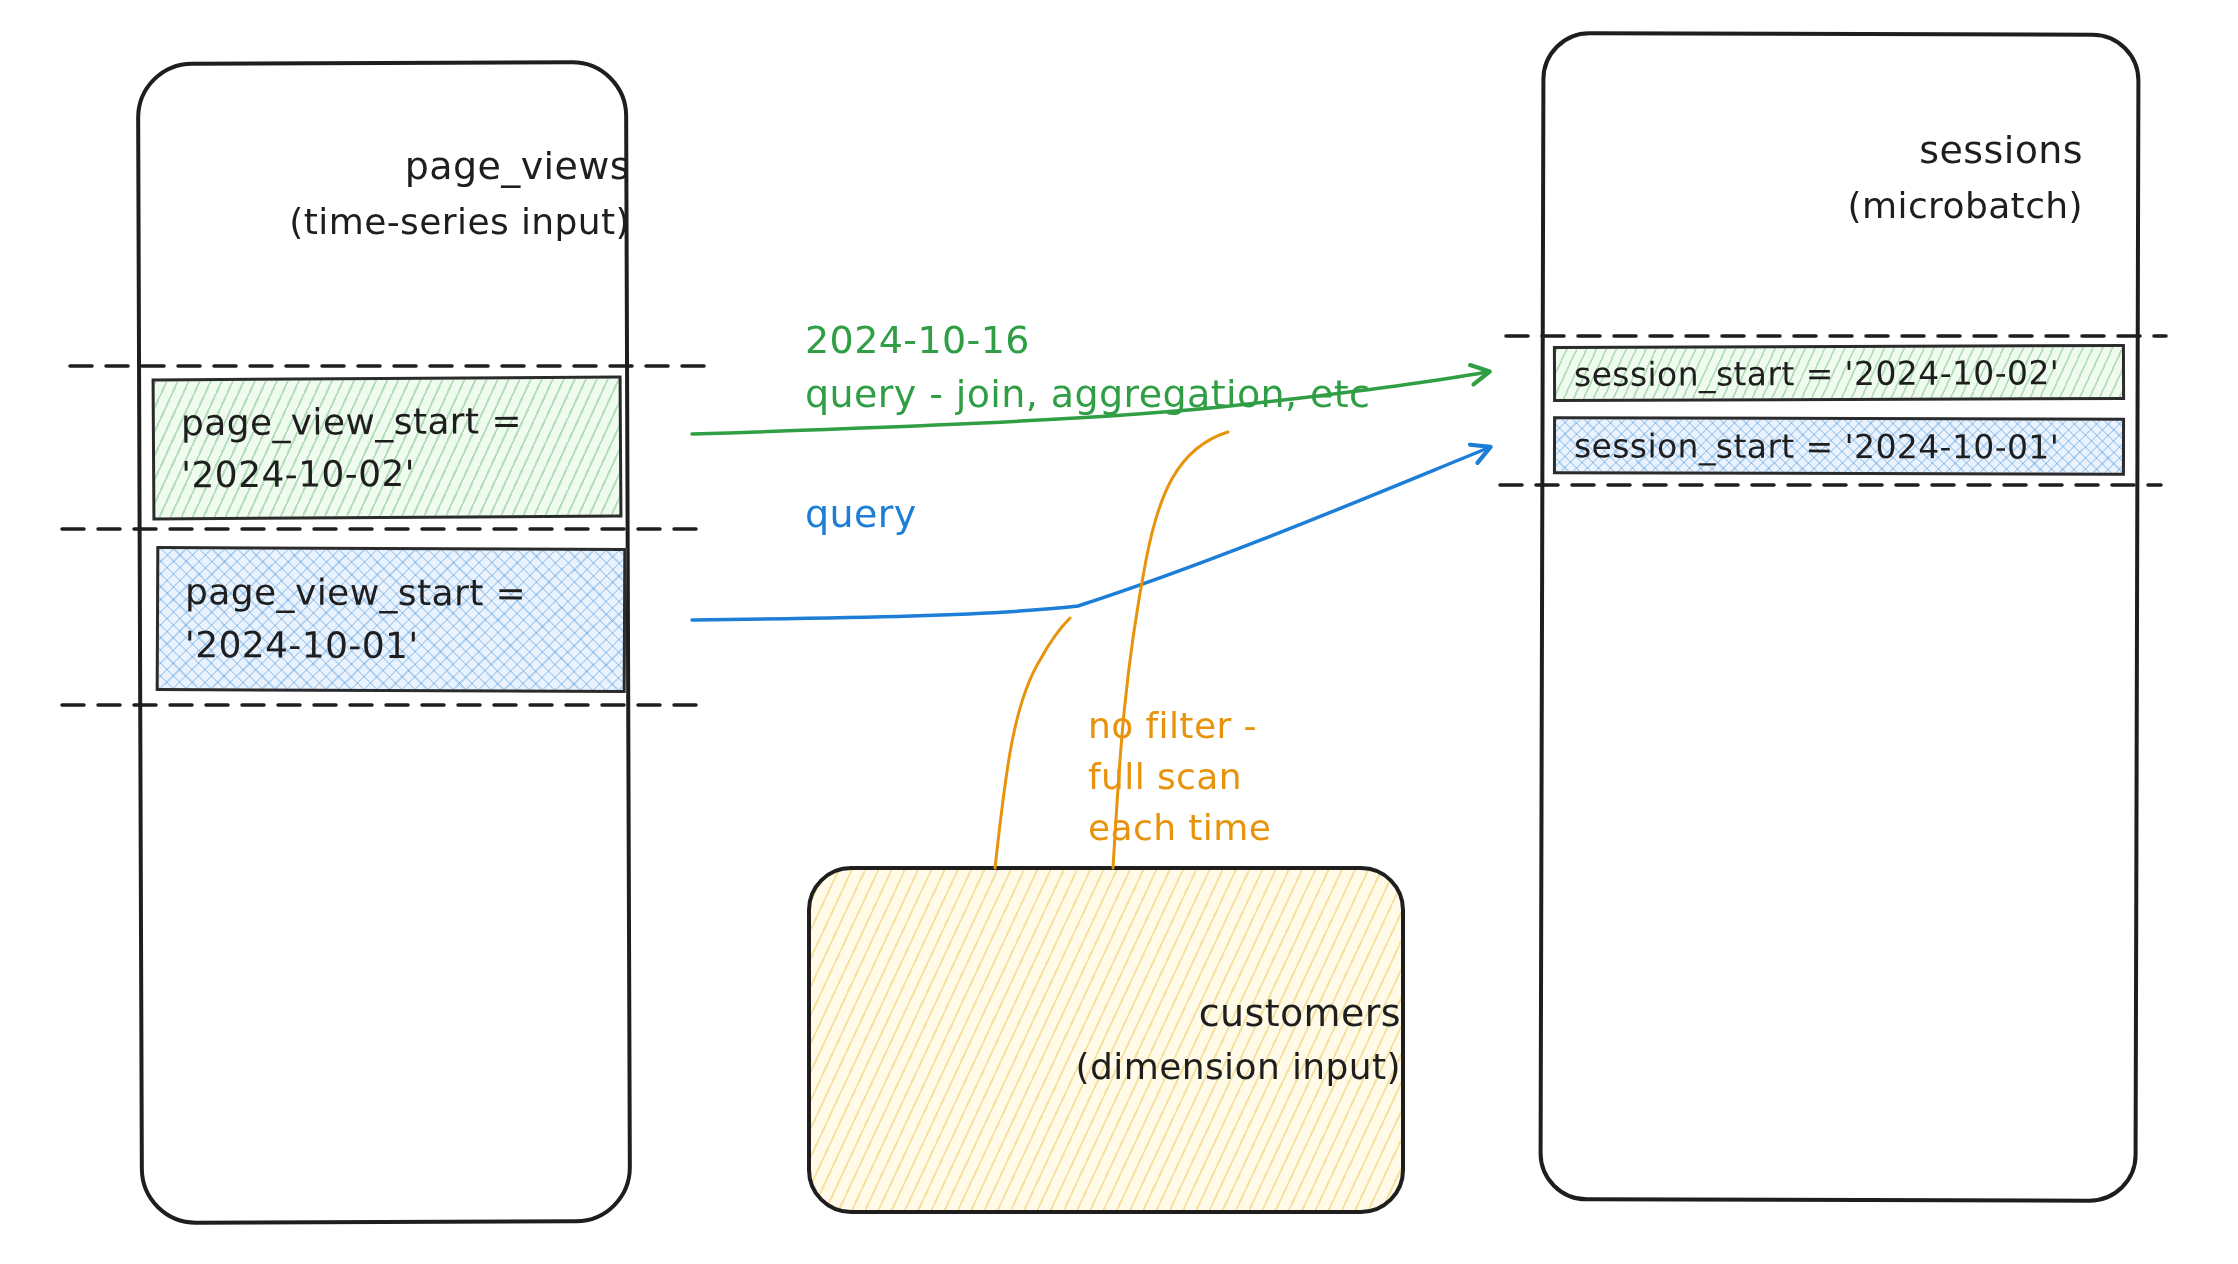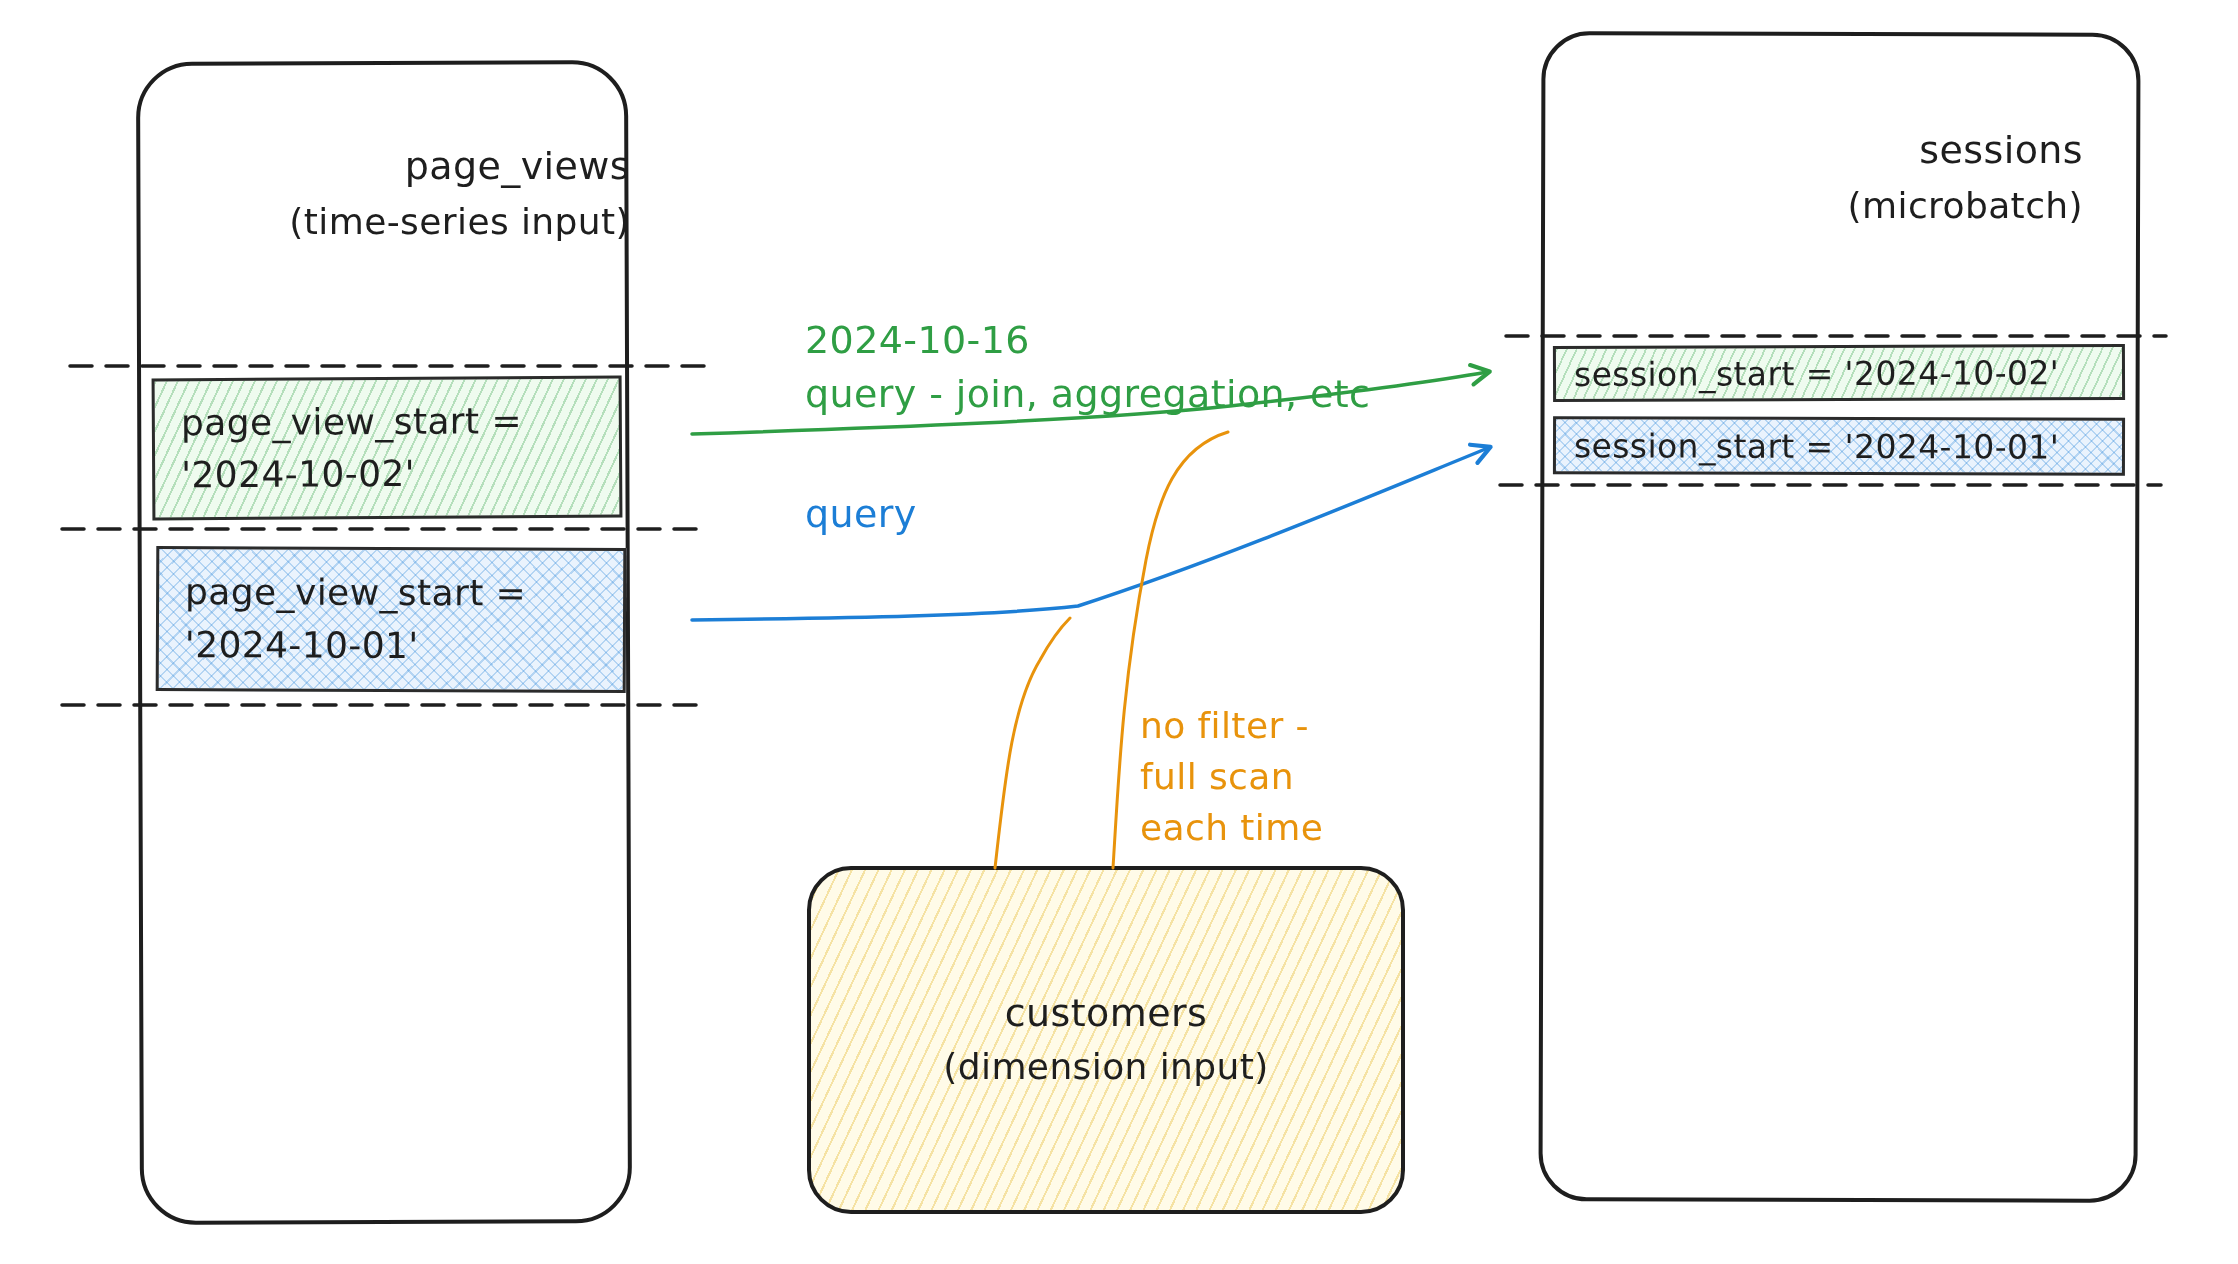--- a/index.html
+++ b/index.html
@@ -29,27 +29,27 @@
                repeating-linear-gradient(135deg,var(--blue_hatch) 0 1.6px,transparent 1.6px 9px),var(--blue_fill)}
   .row-single{position:absolute;z-index:2;border:3px solid #2b2b2b;display:flex;align-items:center;padding-left:18px;font-size:33px;white-space:nowrap}
   .row-green-right{left:1553px;top:345px;width:572px;height:56px;transform:rotate(-.2deg);
     background:repeating-linear-gradient(115deg,var(--green_hatch) 0 1.8px,transparent 1.8px 9px),var(--green_fill)}
   .row-blue-right{left:1553px;top:417px;width:572px;height:58px;transform:rotate(.15deg);
     background:repeating-linear-gradient(45deg,var(--blue_hatch) 0 1.5px,transparent 1.5px 8px),
                repeating-linear-gradient(135deg,var(--blue_hatch) 0 1.5px,transparent 1.5px 8px),var(--blue_fill)}
 
   .dim-box{position:absolute;z-index:2;left:807px;top:866px;width:598px;height:348px;border:4px solid var(--ink);border-radius:44px;
     background:repeating-linear-gradient(115deg,var(--yellow_hatch) 0 2px,transparent 2px 12px),var(--yellow_fill);
-    display:flex;flex-direction:column;justify-content:center;text-align:center;font-size:38px;line-height:1.45}
+    display:flex;flex-direction:column;justify-content:center;text-align:right;font-size:38px;line-height:1.45}
   .dim-box .sub{font-size:36px}
 
   .note{position:absolute;z-index:4;line-height:1.42;white-space:nowrap}
   .note-green{left:805px;top:314px;font-size:38px;color:var(--green)}
   .note-blue{left:805px;top:488px;font-size:38px;color:var(--blue)}
-  .note-orange{left:1140px;top:700px;font-size:36px;color:var(--orange)}
+  .note-orange{left:1088px;top:700px;font-size:36px;color:var(--orange)}
 
   svg.lines{position:absolute;inset:0;z-index:3;pointer-events:none}
   .dash{stroke:var(--ink);stroke-width:3.5;stroke-dasharray:22 14;stroke-linecap:round;fill:none}
   .arrow-green{stroke:var(--green);stroke-width:3.5;fill:none;stroke-linecap:round}
   .arrow-blue{stroke:var(--blue);stroke-width:3.5;fill:none;stroke-linecap:round}
   .line-orange{stroke:var(--orange);stroke-width:3;fill:none;stroke-linecap:round}
 </style>
 </head>
 <body>
 

